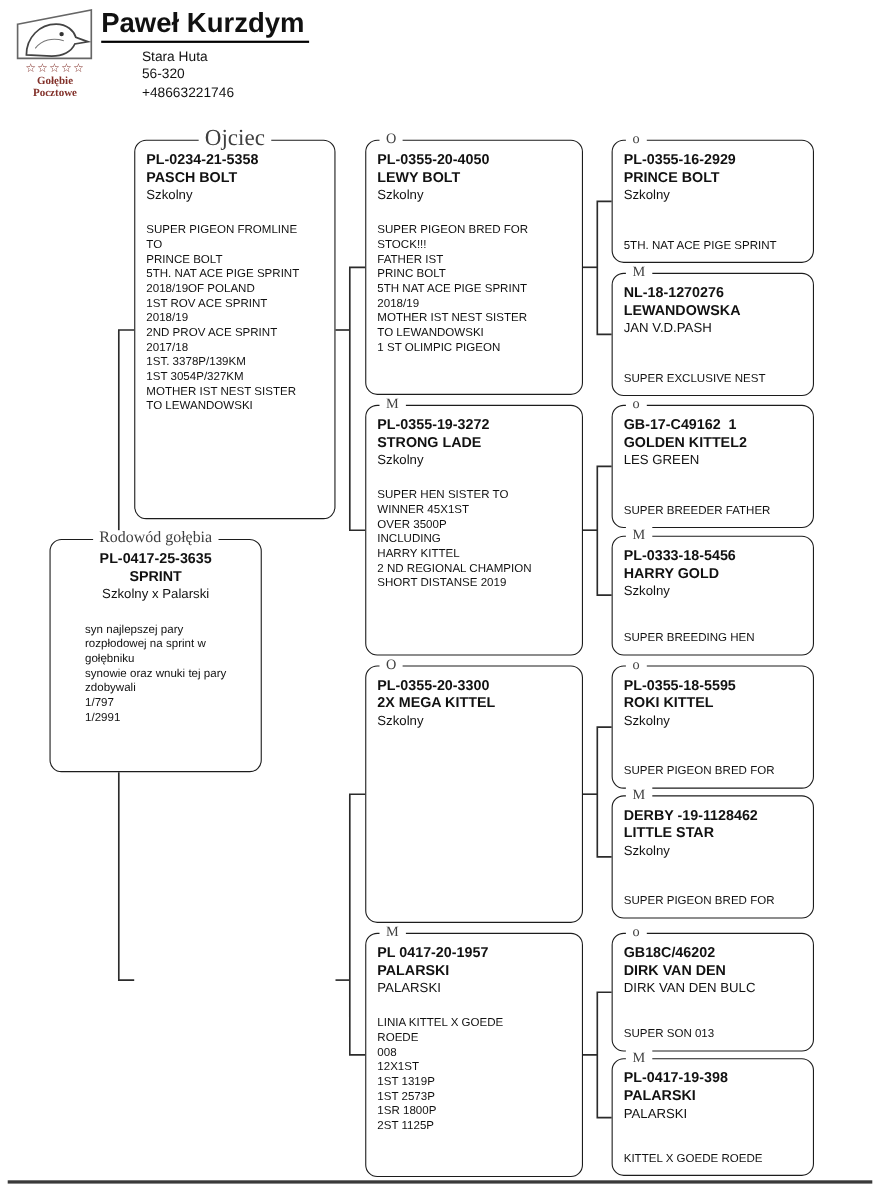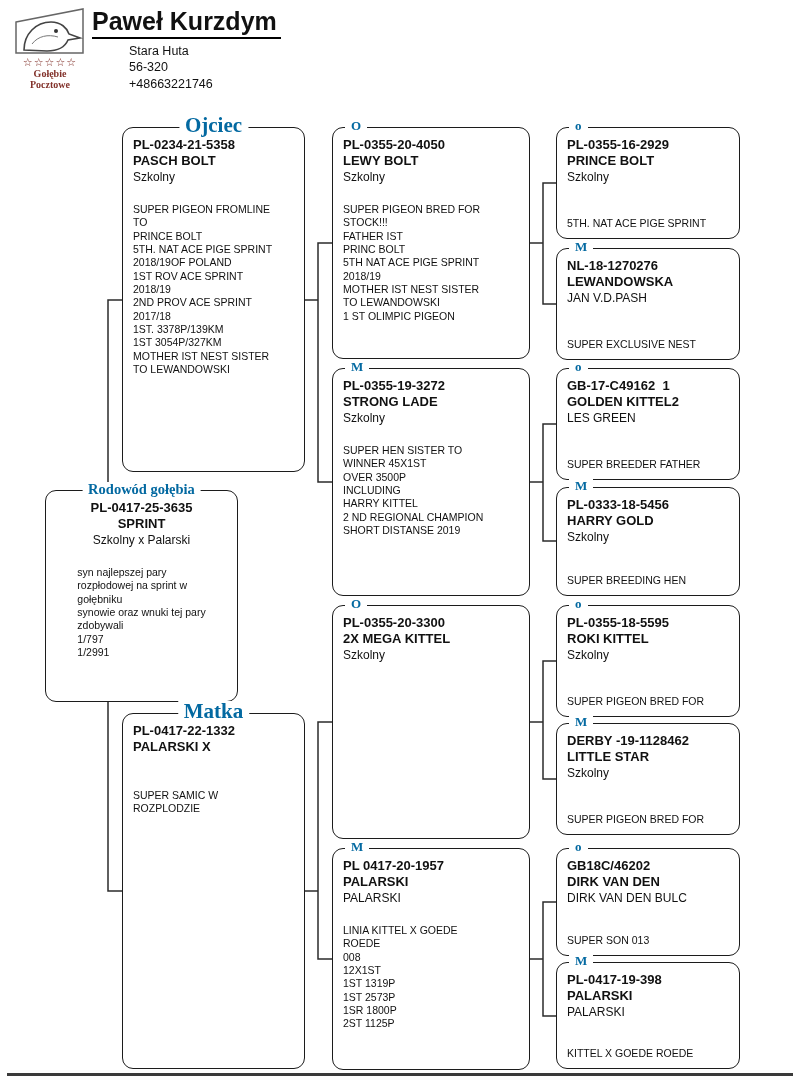--- a/index.html
+++ b/index.html
@@ -14,21 +14,21 @@
   .logo .club { font-family:"Liberation Serif", serif; font-weight:bold; font-size:10px; line-height:1.1; }
   .owner { position:absolute; left:92px; top:8px; }
   .owner-name { display:inline-block; font-size:25px; font-weight:bold; line-height:1.1;
                 border-bottom:2.5px solid #000; padding-bottom:1px; padding-right:4px; }
   .owner-addr { margin-top:4px; font-size:12.5px; line-height:1.32;margin-left:37px; }
 
   
   .pbox { position:absolute; border:1.7px solid #1c1c1c; border-radius:11px; background:#fff;
           padding:9px 10px 8px 10px; display:flex; flex-direction:column; }
   .legend { position:absolute; background:#fff; padding:0 6px; font-family:"Liberation Serif", serif;
-            font-weight:bold; color:#0369a1; line-height:1; white-space:nowrap; }
+            font-weight:normal; color:#404040; line-height:1; white-space:nowrap; }
   .legend.center { left:50%; transform:translateX(-50%); }
   .legend.big { font-size:21px; top:-13px; }
   .legend.mid { font-size:14.5px; top:-9px; }
   .legend.left { left:12px; font-size:13px; top:-9px; }
   .ring  { font-size:13px; font-weight:bold; line-height:1.25; white-space:pre-wrap; }
   .pname { font-size:13px; font-weight:bold; line-height:1.25; white-space:pre-wrap; }
   .strain{ font-size:12px; line-height:1.3; min-height:15px; }
   .desc  { margin-top:18px; font-size:10.5px; line-height:1.27; white-space:pre-line; }
   .pbox.bottom-desc .desc { margin-top:auto; }
 
@@ -107,28 +107,20 @@
 1ST ROV ACE SPRINT
 2018/19
 2ND PROV ACE SPRINT
 2017/18
 1ST. 3378P/139KM
 1ST 3054P/327KM
 MOTHER IST NEST SISTER
 TO LEWANDOWSKI</div>
   </div>
 
-  <div class="pbox" style="left:122px;top:713px;width:183px;height:356px;">
-    <span class="legend center big">Matka</span>
-    <div class="ring">PL-0417-22-1332</div>
-    <div class="pname">PALARSKI X</div>
-    <div class="strain"></div>
-    <div class="desc">SUPER SAMIC W
-ROZPLODZIE</div>
-  </div>
 
   <div class="pbox" style="left:332px;top:127px;width:198px;height:232px;">
     <span class="legend left">O</span>
     <div class="ring">PL-0355-20-4050</div>
     <div class="pname">LEWY BOLT</div>
     <div class="strain">Szkolny</div>
     <div class="desc">SUPER PIGEON BRED FOR
 STOCK!!!
 FATHER IST
 PRINC BOLT

